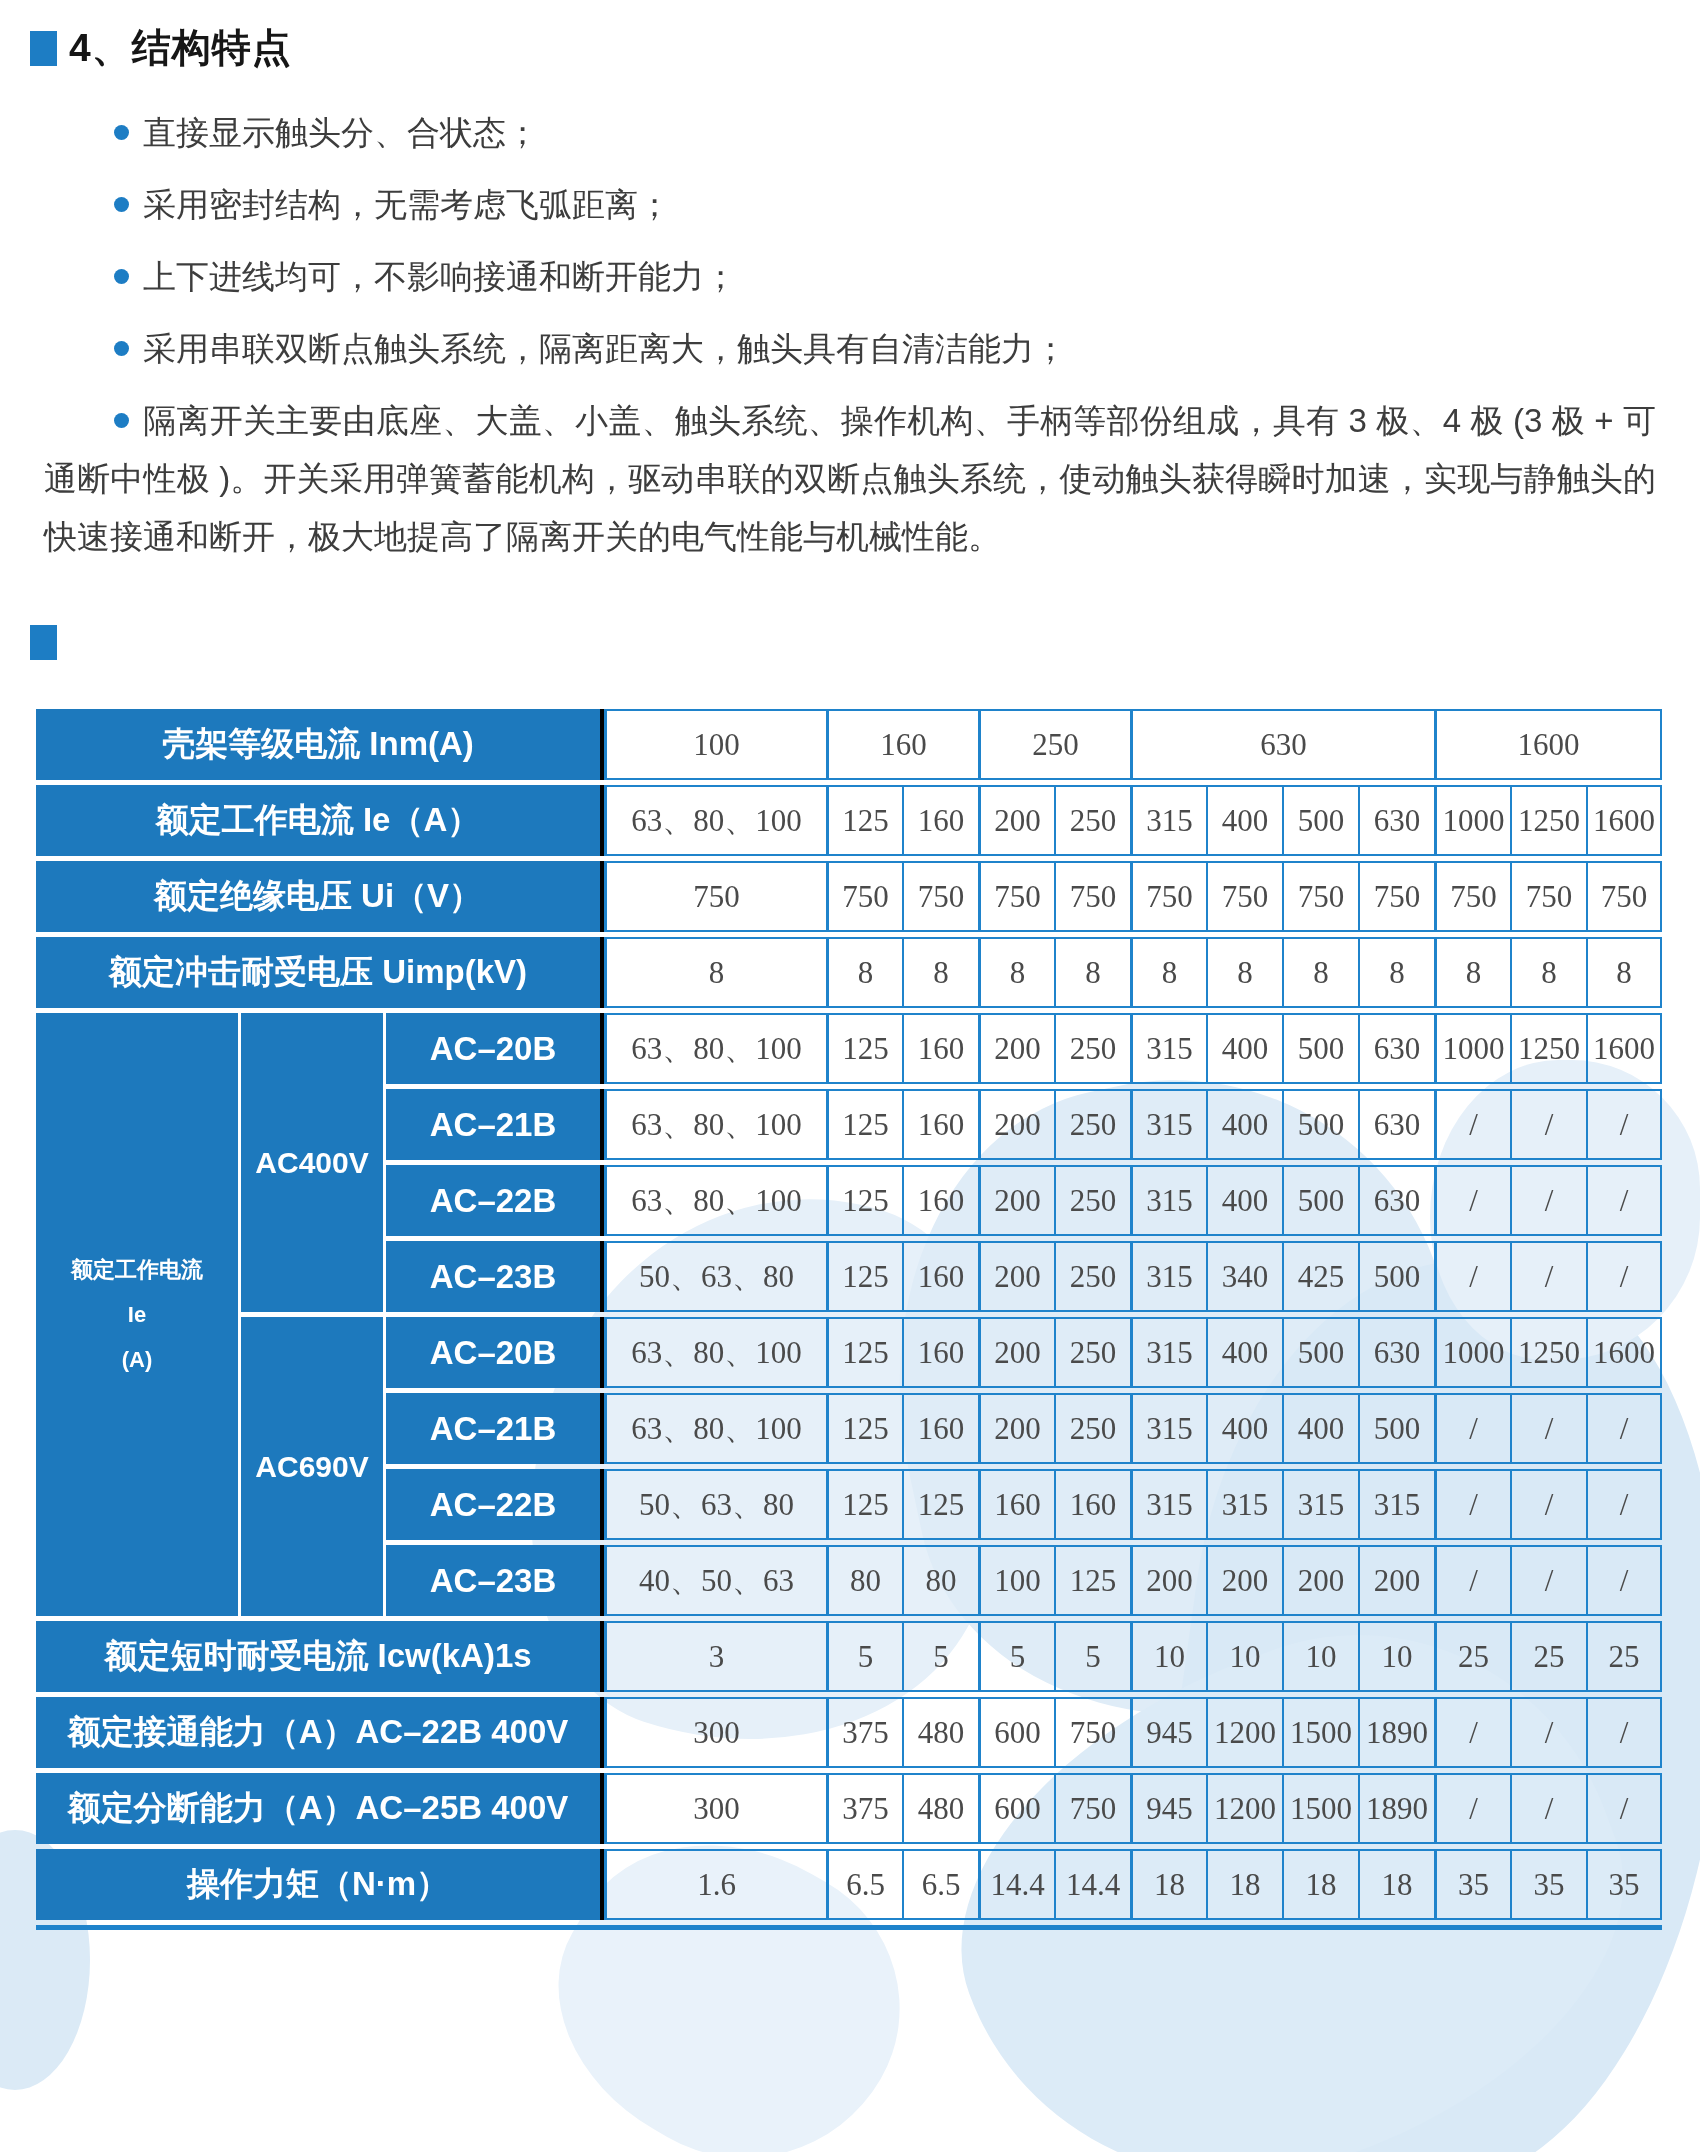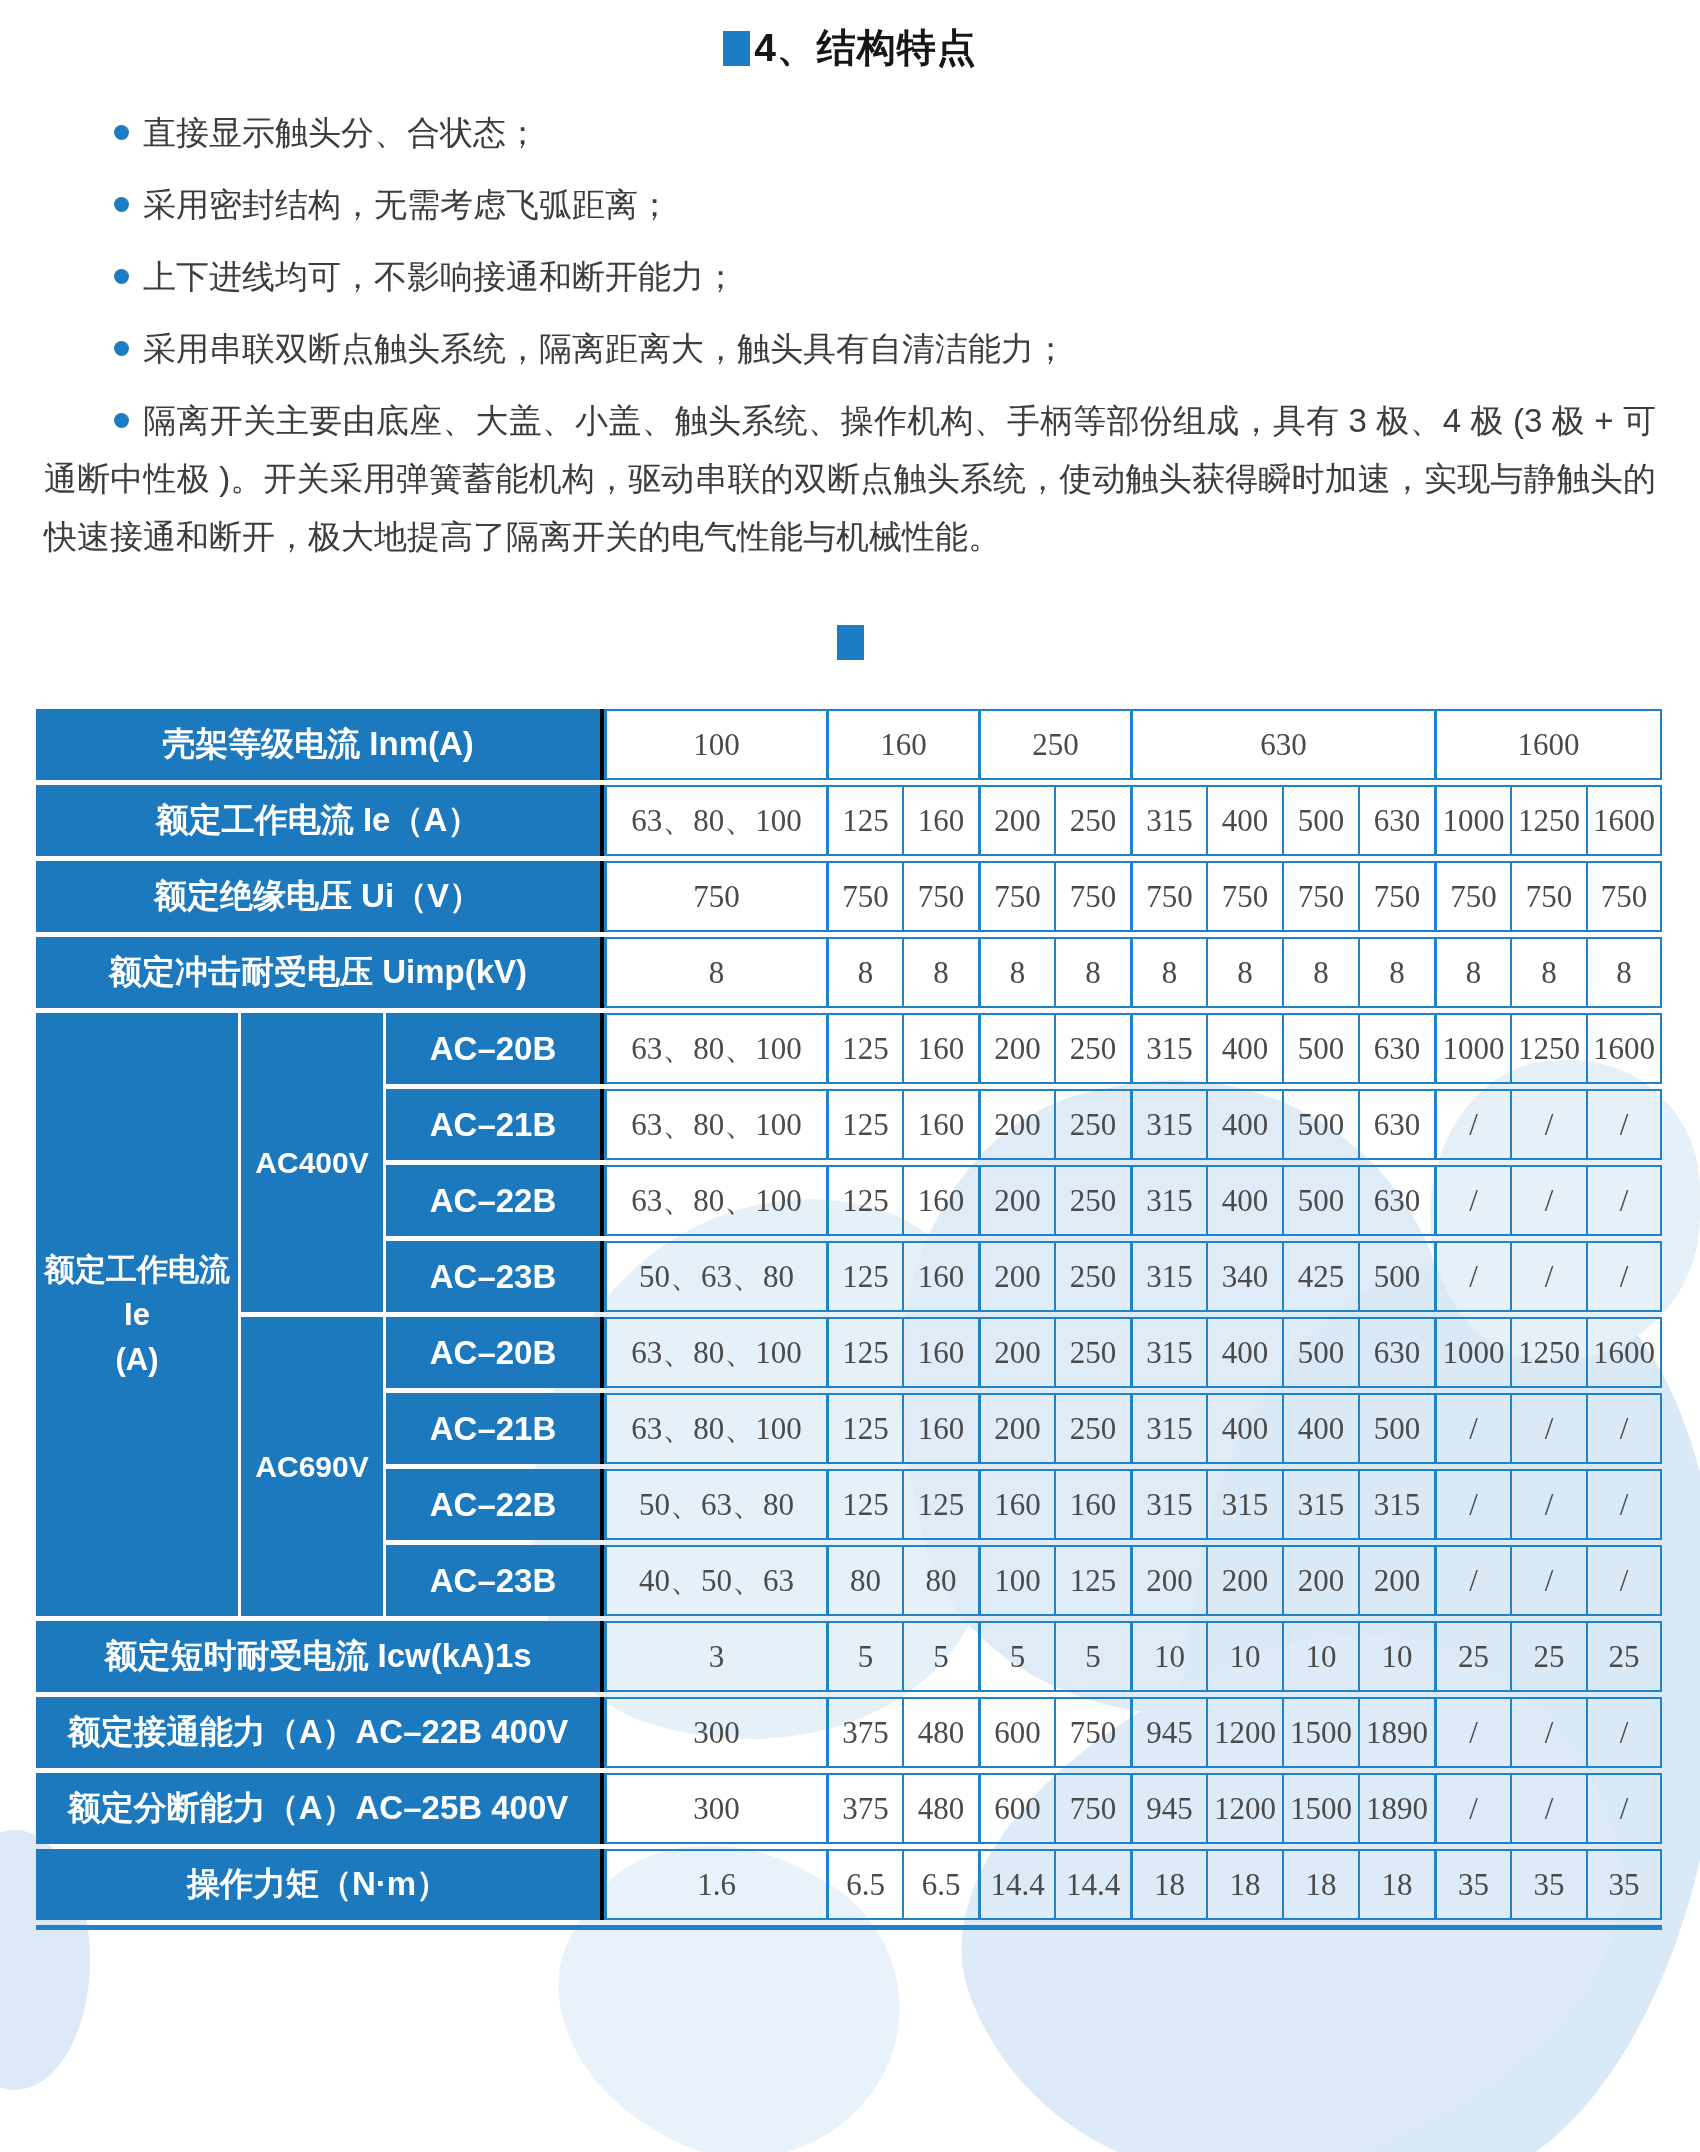--- a/index.html
+++ b/index.html
@@ -17,21 +17,21 @@
   .blob { position: absolute; }
   .b1 { left: 540px;  top: 1190px; width: 470px;  height: 560px; background: #e6f0f9; border-radius: 55% 45% 60% 40% / 50% 60% 40% 50%; transform: rotate(18deg); }
   .b2 { left: 900px;  top: 1080px; width: 560px;  height: 640px; background: #dfecf7; border-radius: 48% 52% 42% 58% / 55% 45% 60% 40%; transform: rotate(-12deg); }
   .b3 { left: 1180px; top: 1260px; width: 540px;  height: 920px; background: #d9e9f6; border-radius: 50% 50% 45% 55% / 42% 58% 50% 50%; transform: rotate(8deg); }
   .b4 { left: 960px;  top: 1660px; width: 660px;  height: 500px; background: #dcebf7; border-radius: 60% 40% 55% 45% / 45% 55% 42% 58%; transform: rotate(-20deg); }
   .b5 { left: -60px;  top: 1830px; width: 150px;  height: 260px; background: #dbeaf6; border-radius: 50%; }
   .b6 { left: 560px;  top: 1850px; width: 340px;  height: 300px; background: #e9f2fa; border-radius: 55% 45% 48% 52% / 50% 50% 55% 45%; transform: rotate(30deg); }
   .b7 { left: 1430px; top: 1060px; width: 270px;  height: 300px; background: #e6f0f9; border-radius: 50% 50% 55% 45% / 55% 45% 50% 50%; }
   
   .content { position: relative; padding: 24px 30px 0 30px; }
-  .sec-head { display: flex; align-items: center; gap: 4px; height: 48px; justify-content: center; }
+  .sec-head { display: flex; align-items: center; gap: 12px; height: 48px; }
   .sq { width: 27px; height: 35px; background: #1d7dc4; flex: 0 0 auto; }
   .sec-title { font-size: 39px; font-weight: bold; color: #161616; white-space: nowrap; letter-spacing: 1px; }
   .features { margin-top: 32px; width: 1640px; font-size: 33px; line-height: 58px; color: #3d3d3d; text-align: justify; }
   .features p { margin: 14px; text-indent: 70px; }
   .dot {
     display: inline-block; width: 15px; height: 15px; border-radius: 50%;
     background: #1d7dc4; margin-right: 14px; vertical-align: middle; transform: translateY(-3px);
   }
   .sec5 { margin-top: 52px; }
   
@@ -42,21 +42,21 @@
   .spec td.sep6 { border-right: 4px solid #000000; }
   .spec td.sep3 { border-right: 3px solid #ffffff; }
   .spec td.d {
     font-family: "Liberation Serif", "DejaVu Serif", serif;
     font-size: 31px; color: #4a4a4a; background: transparent;
     border-top: 2px solid #1f83cb; border-bottom: 2px solid #1f83cb; border-left: 2px solid #1f83cb;
   }
   .spec td.g { border-left-width: 3px; }
   .spec td.last { border-right: 2px solid #1f83cb; }
   .spec td.ac-v { font-size: 30px; }
-  .spec td.ie-big div { line-height: 45px; font-size: 31px; }
+  .spec td.ie-big div { line-height: 45px; font-size: 22px; }
   .bottom-rule { width: 1626px; height: 5px; background: #1f83cb; }
 </style>
 </head>
 <body>
 
 <div class="page">
 
   <div class="wm-layer">
     <div class="blob b1"></div>
     <div class="blob b2"></div>

